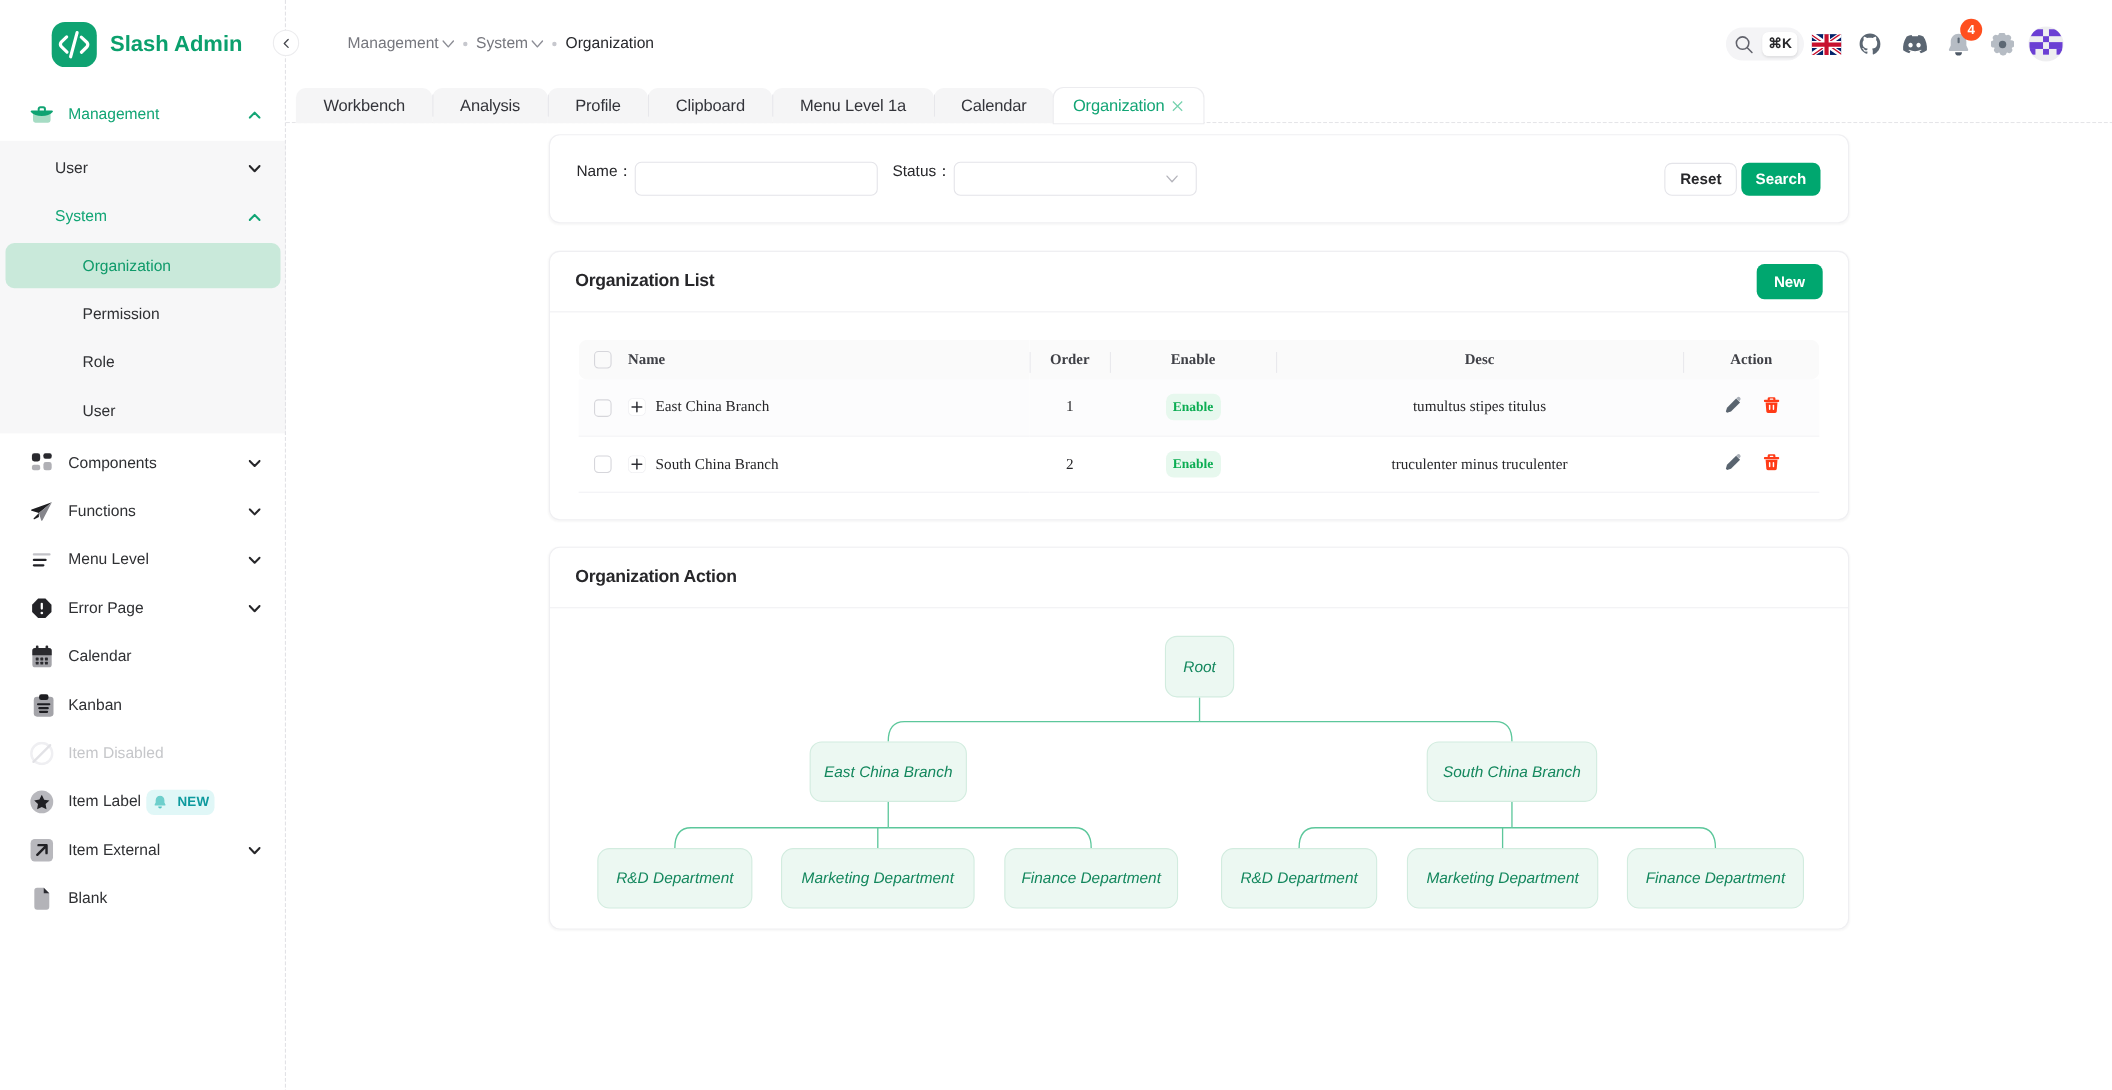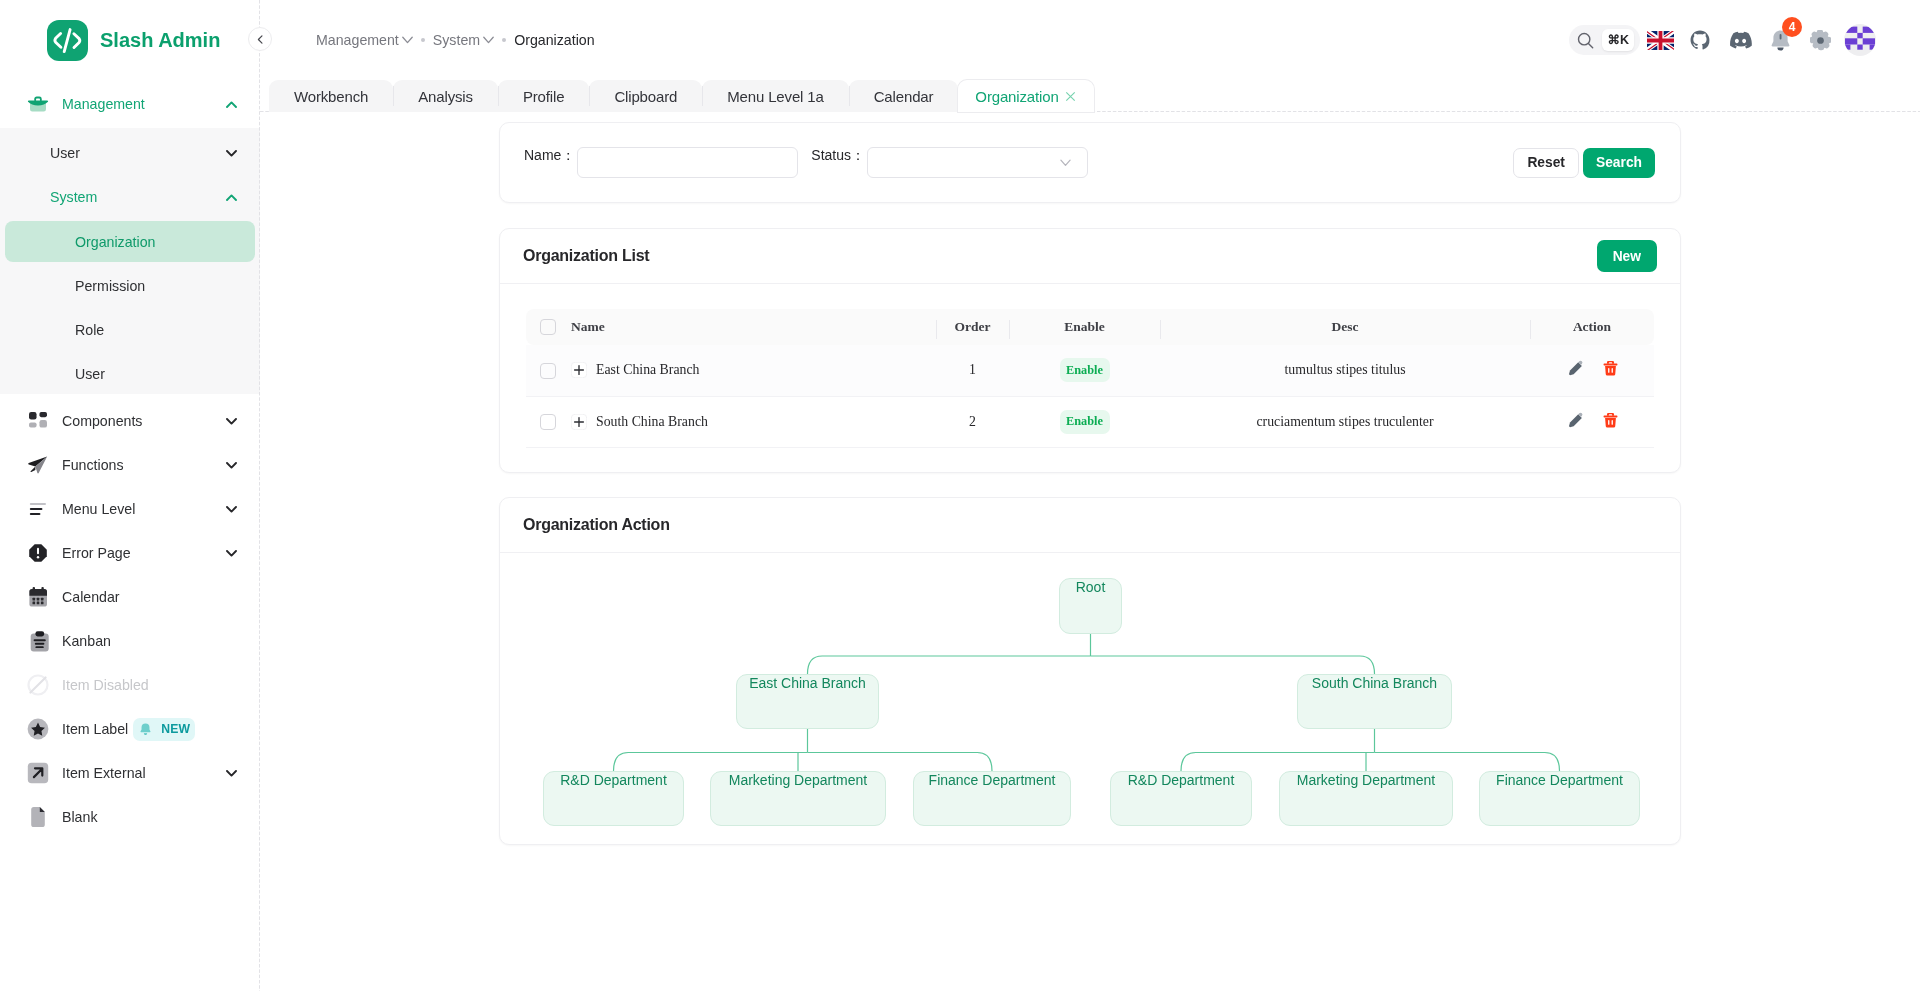--- a/index.html
+++ b/index.html
@@ -123,21 +123,21 @@
   tbody td { height:51px; font-size:13.8px; color:#27272a; text-align:center; border-bottom:1px solid #f2f2f5; }
   tbody tr:first-child td { background:#fcfcfd; }
   .chk { width:16px;height:16px;border:1px solid #d6d6db; border-radius:4px; display:inline-block; vertical-align:middle;}
   .td-name { text-align:left !important; }
   .tag-enable { display:inline-flex; align-items:center; justify-content:center; background:#e7f8ee; color:#0cad53; font-size:12.3px; font-weight:700; border-radius:7px; width:50px; height:24px; line-height:1;}
   .act { display:inline-flex; gap:19px; align-items:center; justify-content:center; }
 
   
   .chart-card { margin-top:24px; }
   .chart-wrap { height:291px; position:relative; }
-  .onode { border:1px solid #d2ecdf; background:#ecf8f2; color:#13875d; border-radius:11px; font-size:14px; display:flex; align-items:flex-start; justify-content:center; position:absolute; white-space:nowrap;}
+  .onode { border:1px solid #d2ecdf; background:#ecf8f2; color:#13875d; border-radius:11px; font-size:14px; display:flex; align-items:center; justify-content:center; position:absolute; white-space:nowrap;font-style:italic;}
   svg.links { position:absolute; left:0; top:0; }
 </style>
 </head>
 <body>
 
 <div class="app">
   <aside class="sidebar">
     <div class="logo-row">
       <div class="logo-mark">
           <svg width="41" height="41" viewBox="0 0 41 41">
@@ -546,21 +546,21 @@
                   <tr>
                     <td><span class="chk"></span></td>
                     <td class="td-name"><span style="display: inline-flex; vertical-align: -4px; margin-right: 9px;">
                         <svg width="16" height="16" viewBox="0 0 16 16">
                           <rect x="0.25" y="0.25" width="15.5" height="15.5" rx="4" fill="#fff" stroke="#efeff2" stroke-width="0.9"></rect>
                           <path d="M8 3.6v8.8M3.6 8h8.8" fill="none" stroke="#2d2e33" stroke-width="1.35" stroke-linecap="round"></path>
                         </svg>
                       </span><span>South China Branch</span></td>
                     <td>2</td>
                     <td><span class="tag-enable">Enable</span></td>
-                    <td>cruciamentum stipes truculenter</td>
+                    <td>truculenter minus truculenter</td>
                     <td><span class="act">
                         <span style="display: flex;">
                           <svg width="17" height="16" viewBox="0 0 24 23">
                             <path d="M2.6 20.4 4.1 15.2 16.0 3.3l5.2 5.2L9.3 20.4 4.2 21.9Z" fill="#59646f"></path>
                             <path d="M17.4 1.9a2.6 2.6 0 0 1 3.7 0 2.6 2.6 0 0 1 0 3.7l-1.2 1.2-3.7-3.7Z" fill="#aab0b8"></path>
                           </svg>
                         </span>
                         <span style="display: flex;">
                           <svg width="15" height="16" viewBox="0 0 22 24">
                             <path d="M7.6 1.6h6.8a1.9 1.9 0 0 1 1.9 1.9v2.3h-2.9V4.2a.7.7 0 0 0-.7-.7H9.3a.7.7 0 0 0-.7.7v1.6H5.7V3.5a1.9 1.9 0 0 1 1.9-1.9Z" fill="#FF3B17"></path>

